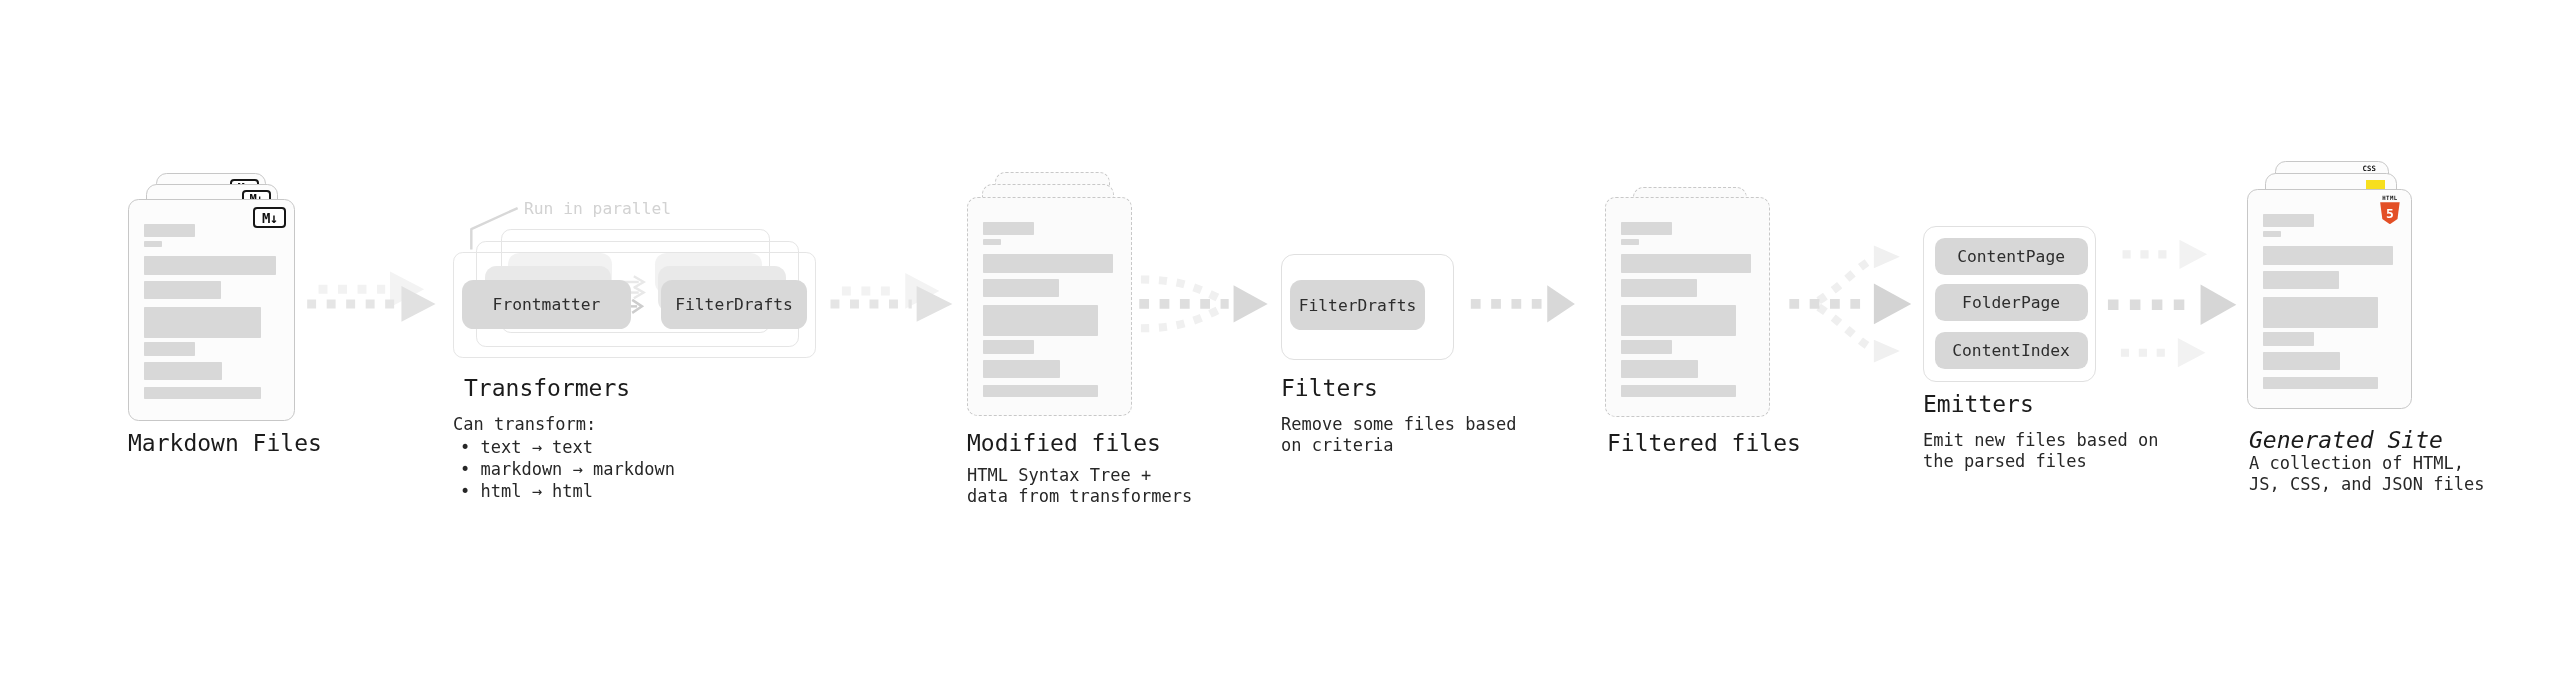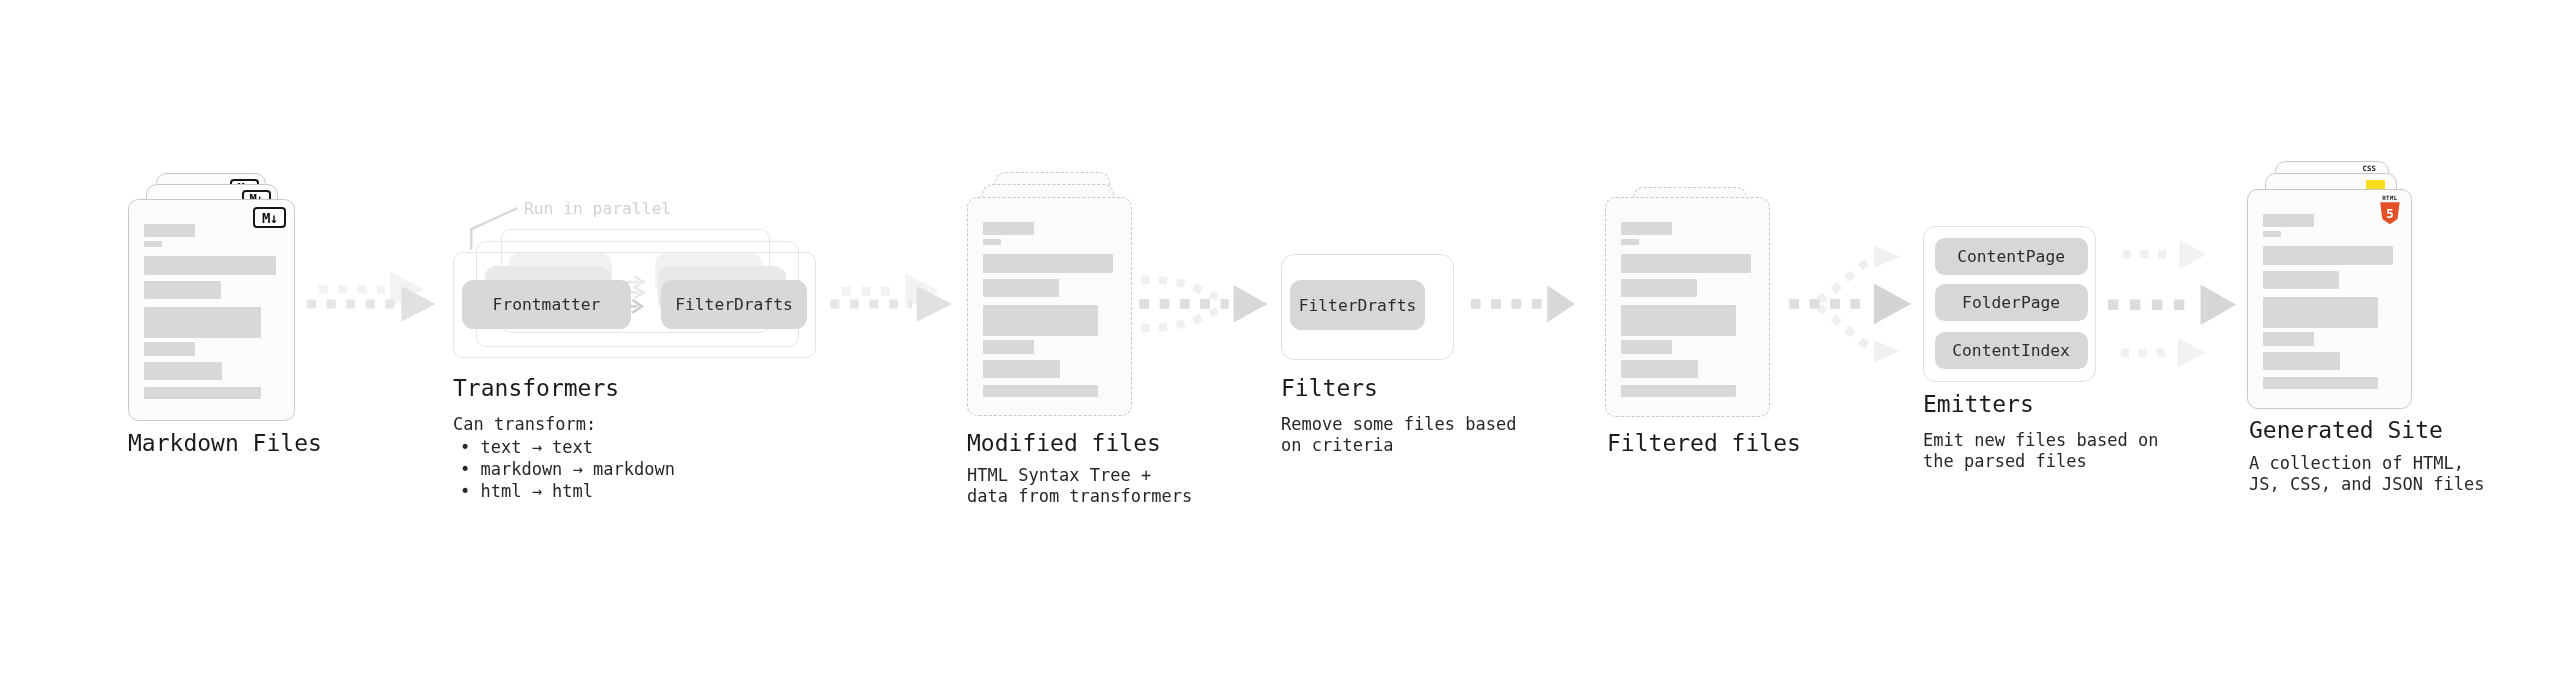--- a/index.html
+++ b/index.html
@@ -157,21 +157,21 @@
   <div class="t-btn ghost" style="left:655px;top:253px;width:107px;height:41px;"></div>
 
   <div class="outline-box" style="left:476px;top:241px;width:323px;height:106px;"></div>
   <div class="t-btn ghost mid" style="left:485px;top:266px;width:126px;height:46px;"></div>
   <div class="t-btn ghost mid" style="left:658px;top:266px;width:128px;height:46px;"></div>
 
   <div class="outline-box" style="left:453px;top:252px;width:363px;height:106px;"></div>
   <div class="t-btn front" style="left:462px;top:280px;width:169px;height:49px;">Frontmatter</div>
   <div class="t-btn front" style="left:661px;top:280px;width:146px;height:49px;">FilterDrafts</div>
 
-  <div class="heading" style="left:453px;top:375px;">Transformers</div>
+  <div class="heading" style="left:464px;top:375px;">Transformers</div>
   <div class="caption" style="left:453px;top:414px;">Can transform:</div>
   <div class="bullets" style="left:460px;top:436px;">
     <div>• text → text</div>
     <div>• markdown → markdown</div>
     <div>• html → html</div>
   </div>
 </div>
 
 <div>
   <div class="card dashed" style="left:995px;top:172px;width:115px;height:37px;"></div>
@@ -255,19 +255,19 @@
         <div class="bar" style="width: 38%; height: 12.2px; margin-top: 0px;"></div>
         <div class="bar" style="width: 13%; height: 5.7px; margin-top: 4.9px;"></div>
         <div class="bar" style="width: 98%; height: 18.7px; margin-top: 9px;"></div>
         <div class="bar" style="width: 57%; height: 18px; margin-top: 5.7px;"></div>
         <div class="bar" style="width: 87%; height: 31px; margin-top: 8.1px;"></div>
         <div class="bar" style="width: 38%; height: 14.6px; margin-top: 4.1px;"></div>
         <div class="bar" style="width: 58%; height: 18px; margin-top: 5.7px;"></div>
         <div class="bar" style="width: 87%; height: 12.2px; margin-top: 6.5px;"></div>
       </div>
   </div>
-  <div class="heading" style="left:2249px;top:417px;">Generated Site</div>
+  <div class="heading" style="left:2249px;top:427px;font-style:italic;">Generated Site</div>
   <div class="caption" style="left:2249px;top:453px;">
     <div>A collection of HTML,</div>
     <div>JS, CSS, and JSON files</div>
   </div>
 </div>
 
 
 </body></html>

